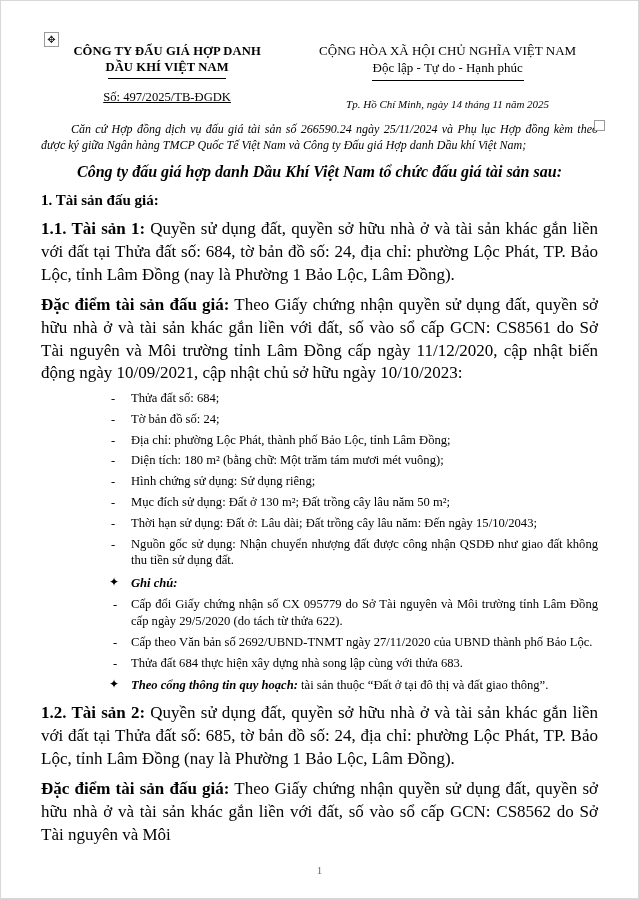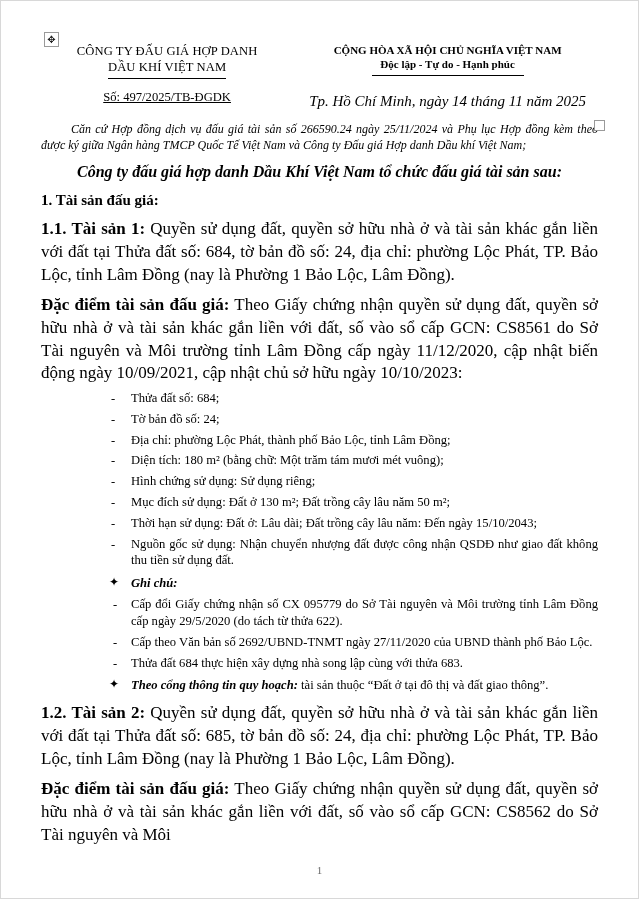--- a/index.html
+++ b/index.html
@@ -61,47 +61,47 @@
     margin-top: 14px;
   }
   .lh-col {
     box-sizing: border-box;
     text-align: center;
   }
   .lh-left  { width: 46%; padding-right: 4px; }
   .lh-right { width: 54%; }
 
   .org-name {
-    font-weight: normal;
+    font-weight: bold;
     font-size: 12.6px;
     line-height: 1.28;
     letter-spacing: .1px;
   }
   .motto {
-    font-weight: bold;
-    font-size: 11px;
+    font-weight: normal;
+    font-size: 13px;
     line-height: 1.3;
   }
   .rule {
     width: 118px;
     height: 0;
     border-top: 1.2px solid #000;
     margin: 3px auto 6px auto;
   }
   .rule-right { width: 152px; }
 
   .doc-number {
     font-size: 12.6px;
     line-height: 1.3;
     margin-top: 10px;
     text-decoration: underline;
   }
   .place-date {
     font-style: italic;
-    font-size: 15px;
+    font-size: 11px;
     line-height: 1.3;
     margin-top: 16px;
   }
 
   
   .doc-title {
     text-align: center;
     font-weight: bold;
     font-size: 15px;
     letter-spacing: .2px;

